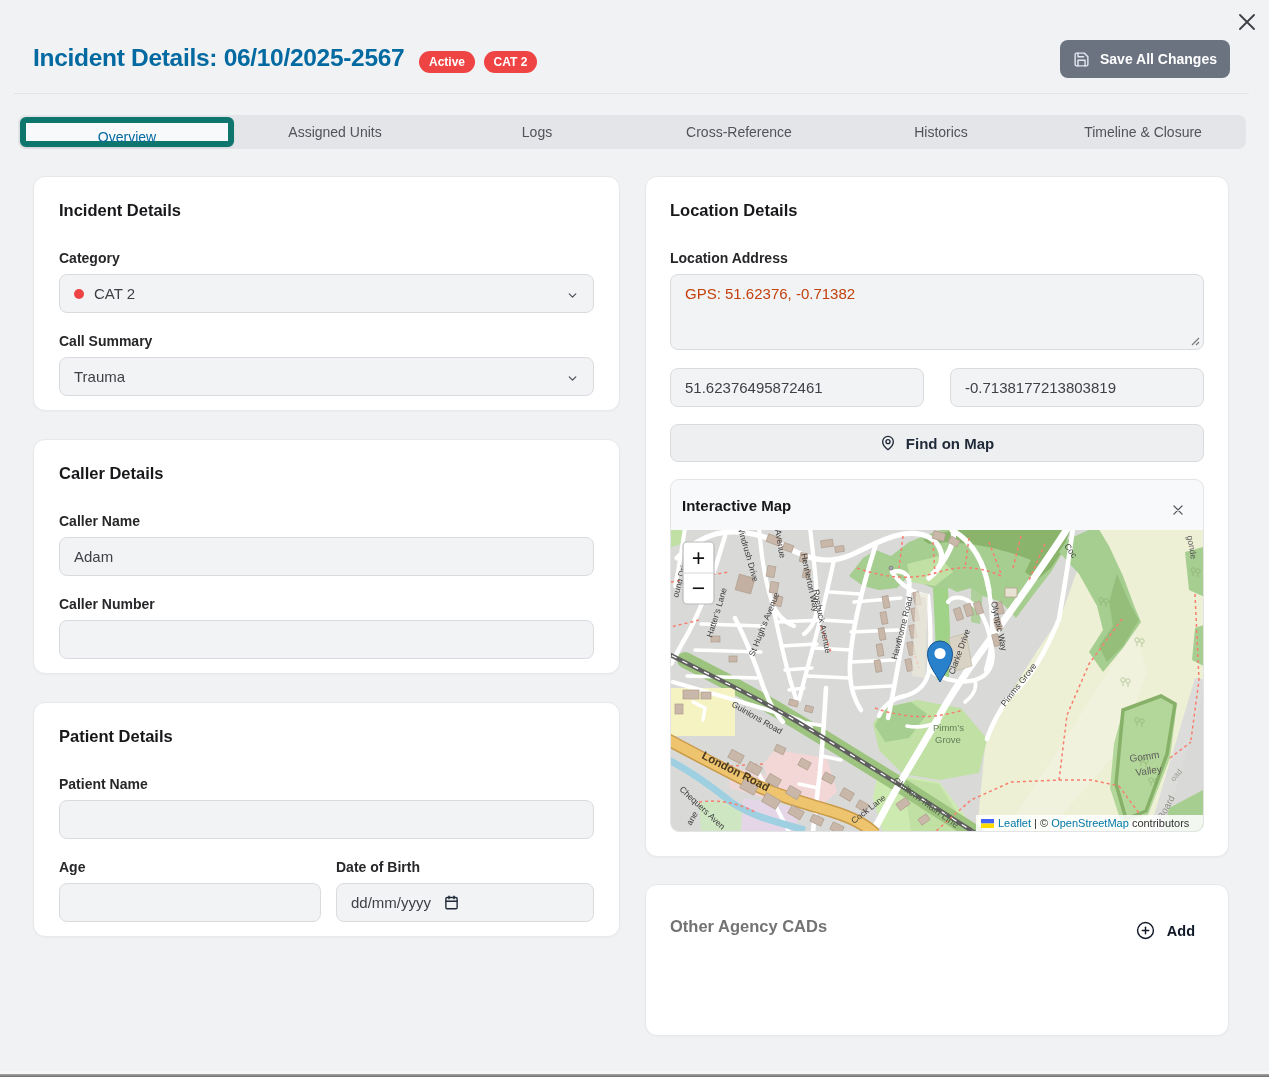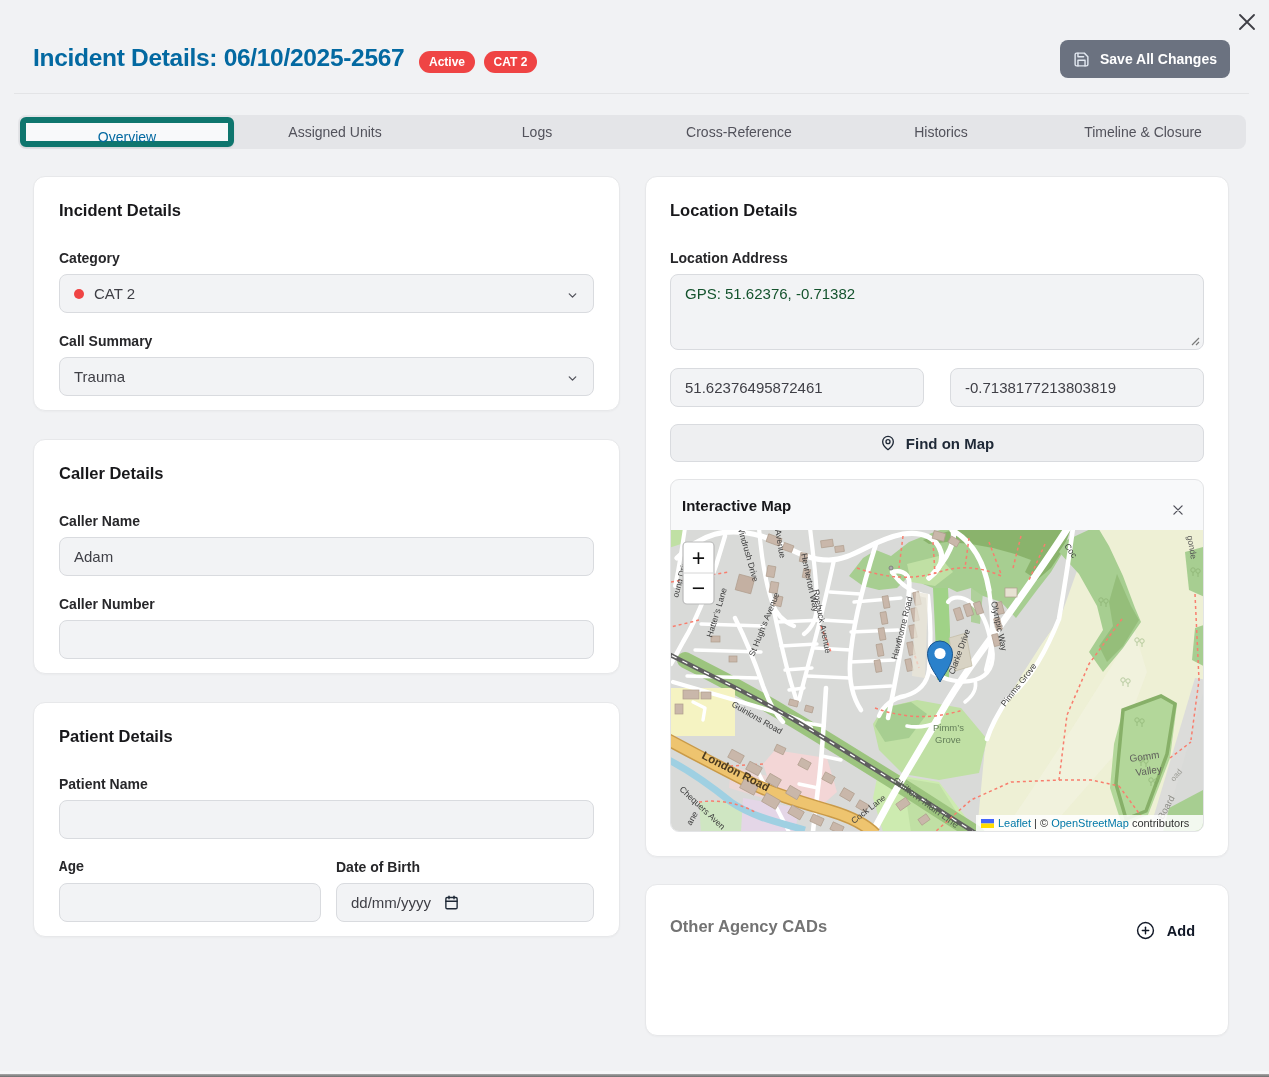--- a/index.html
+++ b/index.html
@@ -27,24 +27,24 @@
 .lcol { position:absolute; left:0; top:0; width:587px; }
 .rcol { position:absolute; left:612px; top:0; width:584px; }
 .rcol .card, .rcol .cadcard { padding-left:24px; padding-right:24px; }
 .card { background:#fff; border:1px solid #e7e8ea; border-radius:12px; padding:24px 25px 14px 25px; margin-bottom:28px; box-shadow:0 1px 2px rgba(0,0,0,0.03); }
 .card h2 { font-size:16.5px; font-weight:700; color:#18181b; margin-bottom:30px; }
 .flabel { font-size:14px; font-weight:600; color:#27272a; margin-bottom:8px; }
 .inp { height:39px; background:#f2f3f5; border:1px solid #d9dbdf; border-radius:8px; font-size:15px; color:#3f3f46; display:flex; align-items:center; padding:0 14px; margin-bottom:20px; position:relative; }
 .sel .chev { position:absolute; right:14px; top:13px; }
 .dot { width:10px; height:10px; border-radius:50%; background:#ef4444; margin-right:10px; }
 .row2 { display:flex; gap:15px; }
-.row2 .c1 { width:262px;font-family:Liberation Mono, monospace; }
+.row2 .c1 { width:262px; }
 .row2 .c2 { flex:1; }
 .inp.nmb, .row2 .inp { margin-bottom:0; }
-.tarea { height:76px; background:#f2f3f5; border:1px solid #d9dbdf; border-radius:8px; font-size:15px; color:#14532d; padding:10px 14px; margin-bottom:18px; position:relative; }
+.tarea { height:76px; background:#f2f3f5; border:1px solid #d9dbdf; border-radius:8px; font-size:15px; color:#c2410c; padding:10px 14px; margin-bottom:18px; position:relative; }
 .resz { position:absolute; right:3px; bottom:3px; width:9px; height:9px; }
 .latlon { display:flex; gap:26px; margin-bottom:17px; }
 .latlon .inp { flex:1; margin-bottom:0; }
 .findbtn { height:38px; background:#eeeff1; border:1px solid #d9dbdf; border-radius:8px; display:flex; align-items:center; justify-content:center; gap:10px; font-size:15px; font-weight:700; color:#1f2937; margin-bottom:17px; }
 .mappanel { border:1px solid #e3e4e6; border-radius:9px; background:#f8f9fa; overflow:hidden; }
 .maphead { height:50px; display:flex; align-items:center; justify-content:space-between; padding:0 12px 0 11px; }
 .maphead .t { font-size:15px; font-weight:700; color:#18181b; }
 .maphead .x { position:relative; top:3px; right:7px; width:11px; height:12px; }
 .mapbox { width:534px; height:301px; position:relative; }
 .cadcard { background:#fff; border:1px solid #e7e8ea; border-radius:12px; padding:32px 24px 0 25px; box-shadow:0 1px 2px rgba(0,0,0,0.03); height:152px; }

